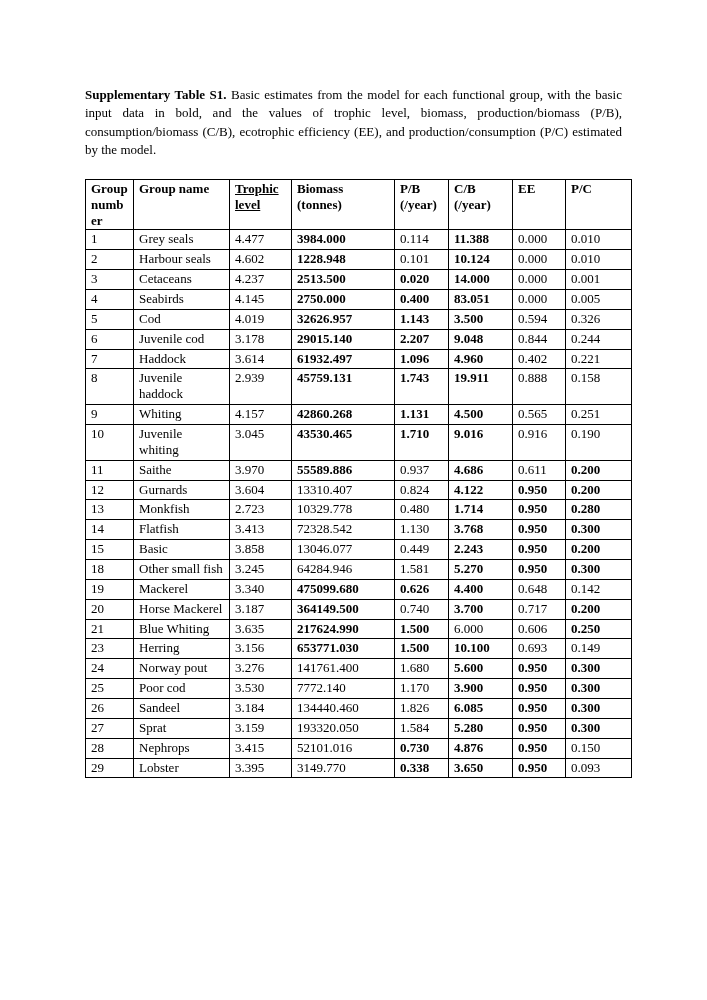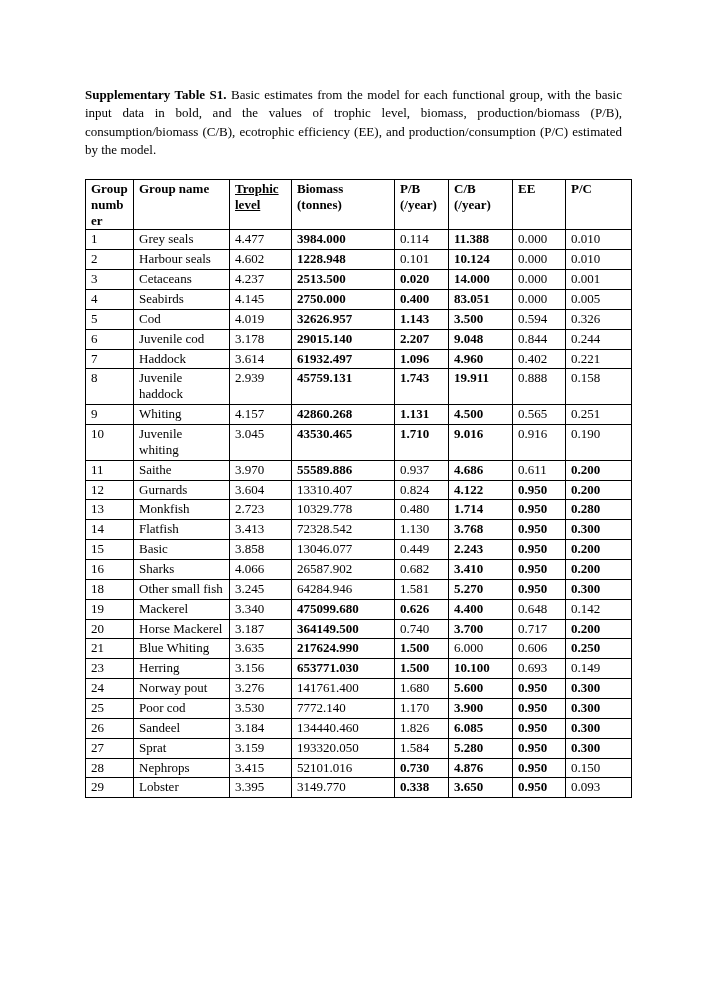--- a/index.html
+++ b/index.html
@@ -218,30 +218,20 @@
           <td>15</td>
           <td>Basic</td>
           <td>3.858</td>
           <td>13046.077</td>
           <td>0.449</td>
           <td class="bold">2.243</td>
           <td class="bold">0.950</td>
           <td class="bold">0.200</td>
         </tr>
         <tr>
-          <td>16</td>
-          <td>Sharks</td>
-          <td>4.066</td>
-          <td>26587.902</td>
-          <td>0.682</td>
-          <td class="bold">3.410</td>
-          <td class="bold">0.950</td>
-          <td class="bold">0.200</td>
-        </tr>
-        <tr>
           <td>18</td>
           <td>Other small fish</td>
           <td>3.245</td>
           <td>64284.946</td>
           <td>1.581</td>
           <td class="bold">5.270</td>
           <td class="bold">0.950</td>
           <td class="bold">0.300</td>
         </tr>
         <tr>

